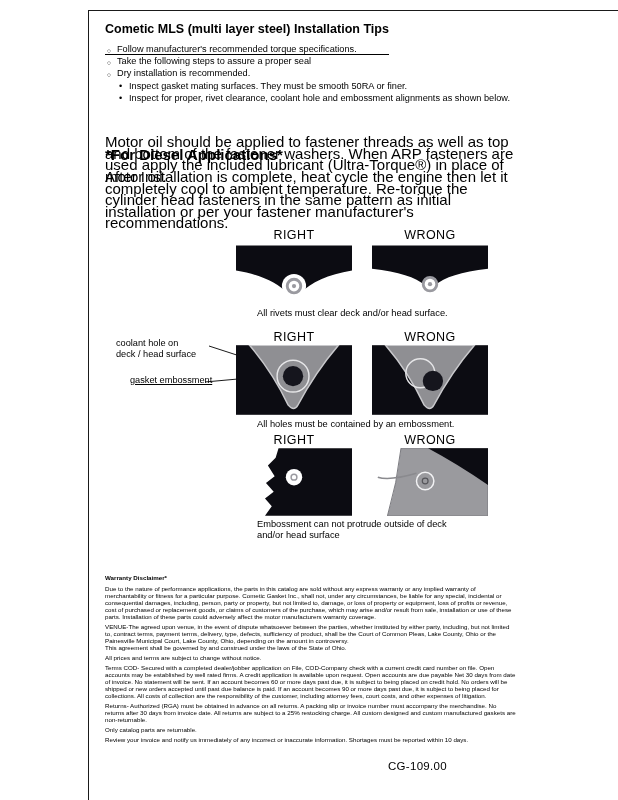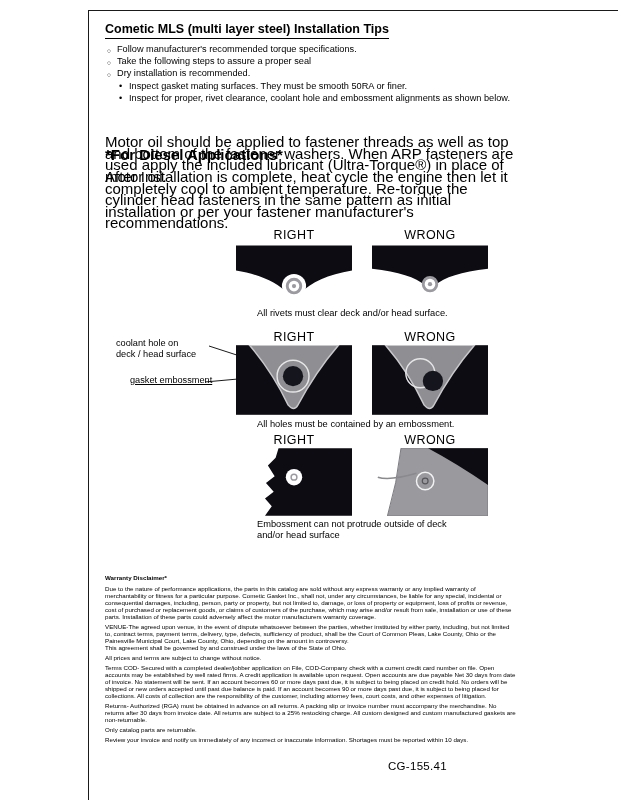--- a/index.html
+++ b/index.html
@@ -1,21 +1,21 @@
 <!DOCTYPE html>
 <html><head>
 <meta charset="utf-8">
 <style>
   * { margin:0; padding:0; box-sizing:border-box; }
   html,body { background:#ffffff; }
   body { width:618px; height:800px; font-family:"Liberation Sans", sans-serif; color:#000; position:relative; }
   .page { position:absolute; left:0; top:0; width:618px; height:800px; background:#fff; overflow:hidden; }
   .frame { position:absolute; left:88px; top:10px; right:0; bottom:0; border-left:1.6px solid #1a1a1a; border-top:1.6px solid #1a1a1a; }
   .abs { position:absolute; }
-  .title { font-size:12.5px; font-weight:bold; border-bottom:1.2px solid #000; padding-bottom:2px; display:inline-block; }
+  .title { font-size:12.5px; font-weight:bold; border-bottom:1.2px solid #000; padding-bottom:18px; display:inline-block; }
   .bullets { list-style:none; font-size:9.2px; line-height:12.2px; }
   .b1 { padding-left:11px; position:relative; }
   .b1::before { content:"○"; position:absolute; left:1px; top:1.5px; font-size:6.5px; }
   .b2 { padding-left:10px; margin-left:13px; position:relative; }
   .b2::before { content:"•"; position:absolute; left:0; top:0; }
   .h2 { font-size:15px; font-weight:bold;margin-top:28px; }
   .para { font-size:15px; line-height:11.6px; width:410px; }
   .dlabel { font-size:12.5px; letter-spacing:0.4px; text-align:center; width:116px; }
   .caption { font-size:9.3px; line-height:11px;margin-left:20px; }
   .preline { white-space:pre-line; }
@@ -129,14 +129,14 @@
     <p>Due to the nature of performance applications, the parts in this catalog are sold without any express warranty or any implied warranty of merchantability or fitness for a particular purpose.  Cometic Gasket Inc., shall not, under any circumstances, be liable for any special, incidental or consequential damages, including, person, party or property, but not limited to, damage, or loss of property or equipment, loss of profits or revenue, cost of purchased or replacement goods, or claims of customers of the purchase, which may arise and/or result from sale, installation or use of these parts.  Installation of these parts could adversely affect the motor manufacturers warranty coverage.</p>
     <p class="preline">VENUE-The agreed upon venue, in the event of dispute whatsoever between the parties, whether instituted by either party, including, but not limited to, contract terms, payment terms, delivery, type, defects, sufficiency of product, shall be the Court of Common Pleas, Lake County, Ohio or the Painesville Municipal Court, Lake County, Ohio, depending on the amount in controversy.
 This agreement shall be governed by and construed under the laws of the State of Ohio.</p>
     <p>All prices and terms are subject to change without notice.</p>
     <p>Terms COD- Secured with a completed dealer/jobber application on File, COD-Company check with a current credit card number on file.  Open accounts may be established by well rated firms.  A credit application is available upon request.  Open accounts are due payable Net 30 days from date of invoice.  No statement will be sent.  If an account becomes 60 or more days past due, it is subject to being placed on credit hold.  No orders will be shipped or new orders accepted until past due balance is paid.  If an account becomes 90 or more days past due, it is subject to being placed for collections.  All costs of collection are the responsibility of the customer, including attorney fees, court costs, and other expenses of litigation.</p>
     <p>Returns- Authorized (RGA) must be obtained in advance on all returns.  A packing slip or invoice number must accompany the merchandise.  No returns after 30 days from invoice date.  All returns are subject to a 25% restocking charge.  All custom designed and custom manufactured gaskets are non-returnable.</p>
     <p>Only catalog parts are returnable.</p>
     <p>Review your invoice and notify us immediately of any incorrect or inaccurate information.  Shortages must be reported within 10 days.</p>
   </div>
 
-  <div class="code abs" style="left:388px; top:760px;">CG-155.41</div>
+  <div class="code abs" style="left:388px; top:760px;">CG-109.00</div>
 </div>
 
 </body></html>

